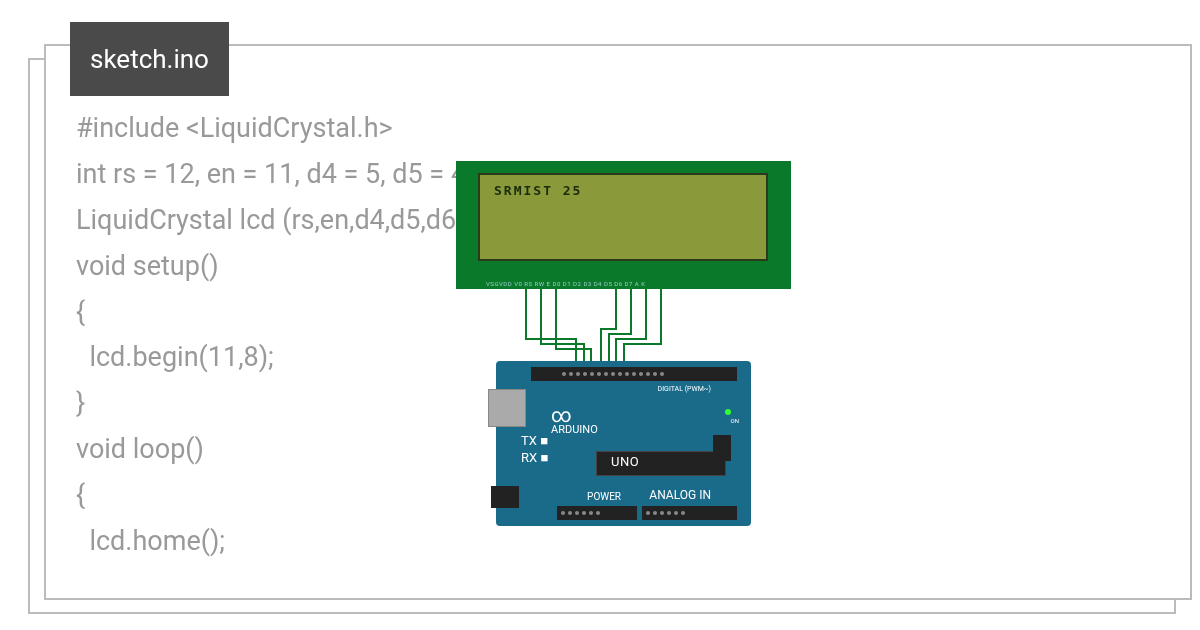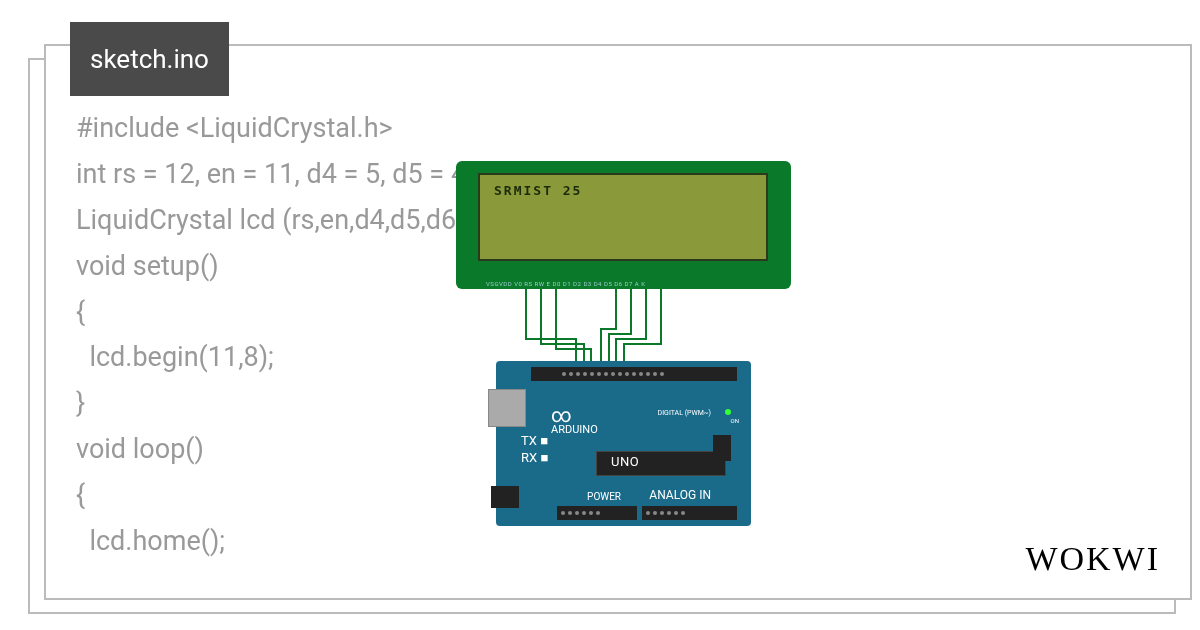--- a/index.html
+++ b/index.html
@@ -67,21 +67,21 @@
       height: 350px;
     }
     
     .lcd-module {
       position: absolute;
       left: 20px;
       top: 0;
       width: 335px;
       height: 128px;
       background: #0a7a2a;
-      border-radius: 6px;
+      border-radius: 0;
       text-decoration: underline;
     }
     
     .lcd-screen {
       position: absolute;
       left: 22px;
       top: 12px;
       width: 290px;
       height: 88px;
       background: #8a9a3a;
@@ -216,21 +216,20 @@
       font-size: 9px;
       letter-spacing: 0.5px;
     }
     
     .digital-label {
       position: absolute;
       top: 24px;
       right: 40px;
       color: #fff;
       font-size: 7px;
-      margin-top: 24px;
     }
     
     .power-label {
       position: absolute;
       bottom: 24px;
       right: 130px;
       color: #fff;
       font-size: 10px;
     }
     
@@ -400,15 +399,14 @@
         <span>TX</span> ■<br>
         <span>RX</span> ■
       </div>
       <div class="on-led"></div>
       <div class="on-label">ON</div>
       <div class="isp-header"></div>
     </div>
 
   </div>
 
-  <div class="brand-logo">WOKWI</div>
 
 </div>
 
 </body></html>

